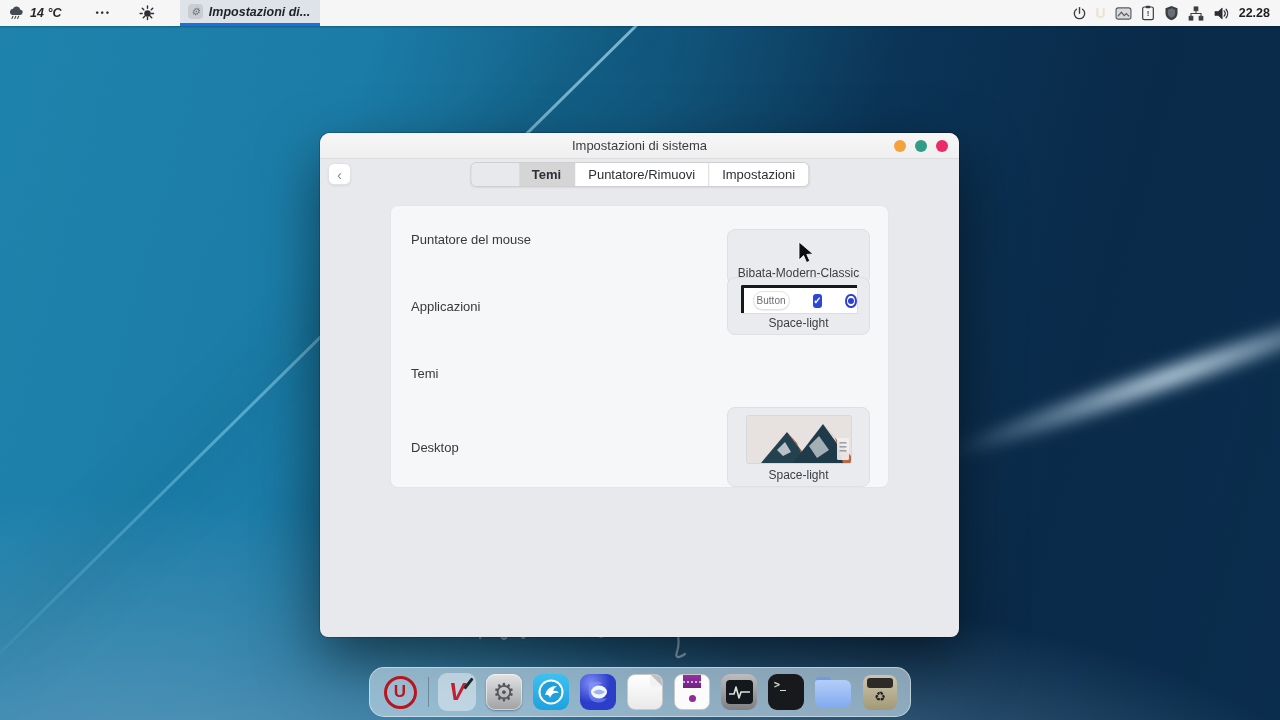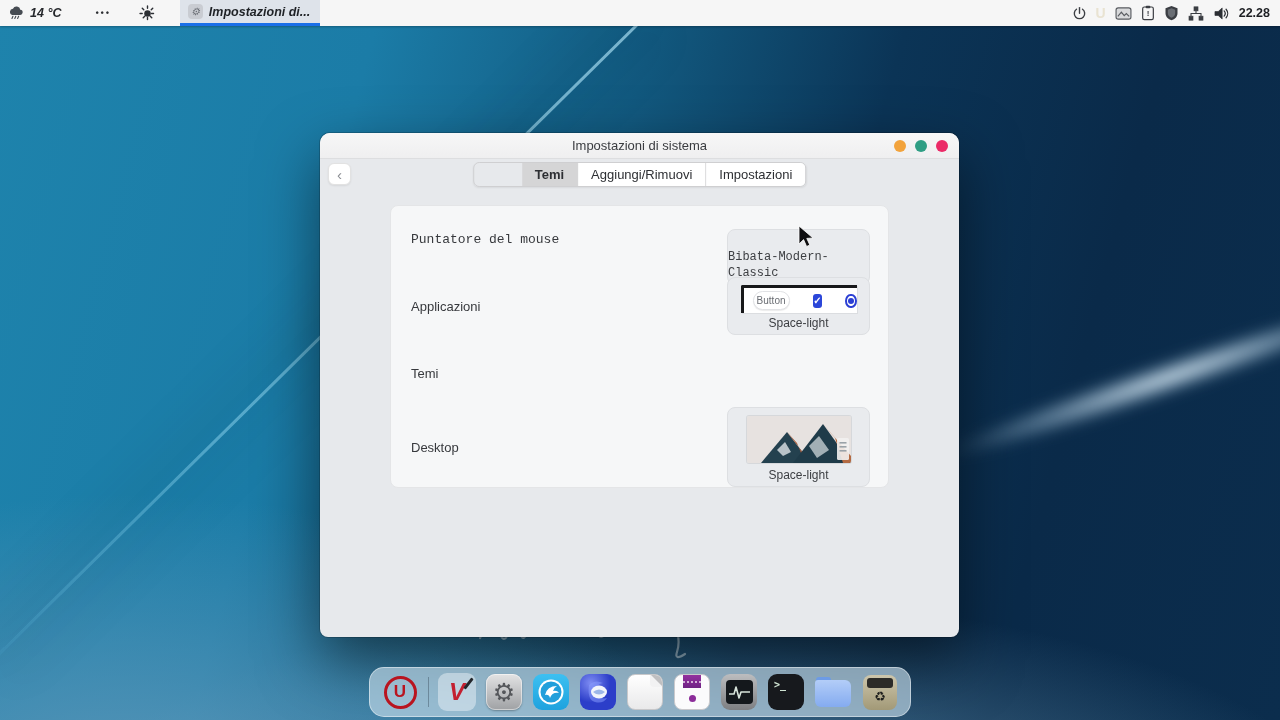--- a/index.html
+++ b/index.html
@@ -59,21 +59,21 @@
     border:1px solid #cfcfd1; border-radius:6px; overflow:hidden; height:25px;
     box-shadow:0 1px 2px rgba(0,0,0,.07);padding-left:48px; }
   .tab { padding:0 13px; display:flex; align-items:center; font-size:13px; color:#2d2f33;
     background:#fff; cursor:pointer; border-right:1px solid #d6d6d8; }
   .tab:last-child { border-right:none; }
   .tab.active { background:#d5d5d6; font-weight:700; }
 
   .panel { position:absolute; left:70px; top:72px; width:499px; height:283px;
     background:#f6f7f8; border:1px solid #e4e5e7; border-radius:8px; padding:0 0; }
   .prow { display:flex; align-items:center; justify-content:space-between; padding:0 18px 0 20px; }
-  .prow-1 { height:66px;font-family:Liberation Mono, monospace; } .prow-2 { height:68px; } .prow-3 { height:67px; } .prow-4 { height:80px;gap:11px; }
+  .prow-1 { height:66px; } .prow-2 { height:68px; } .prow-3 { height:67px; } .prow-4 { height:80px;gap:11px; }
   .prow-label { font-size:13px; color:#37393d; }
   .pcard { width:143px; background:#e9ebee; border:1px solid #dddfe2; border-radius:8px;
     display:flex; flex-direction:column; align-items:center; justify-content:flex-end;
     cursor:pointer; padding-bottom:3px; }
   .pcard-label { font-size:12px; color:#3c3e42; line-height:16px; }
   .pcard-1 { height:56px;margin-top:35px; } .pcard-2 { height:58px; } .pcard-3 { height:58px; } .pcard-4 { height:80px; }
 
   .cursor-preview { height:26px; display:flex; align-items:flex-end; justify-content:center; width:100%; padding-left:10px; }
 
   .widget-preview { width:116px; height:28px; background:#fff; border-top:3px solid #17181a;
@@ -233,21 +233,21 @@
       <div class="light close"></div>
     </div>
   </div>
 
   <div class="win-head">
     <div class="back-btn">
         <span>‹</span>
       </div>
     <div class="tabs">
       <div class="tab active">Temi</div>
-      <div class="tab">Aggiungi/Rimuovi</div>
+      <div class="tab">Puntatore/Rimuovi</div>
       <div class="tab">Impostazioni</div>
     </div>
   </div>
 
   <div class="panel">
 
     <div class="prow prow-1">
       <span class="prow-label">Puntatore del mouse</span>
       <div class="pcard pcard-1">
         <div class="cursor-preview">

